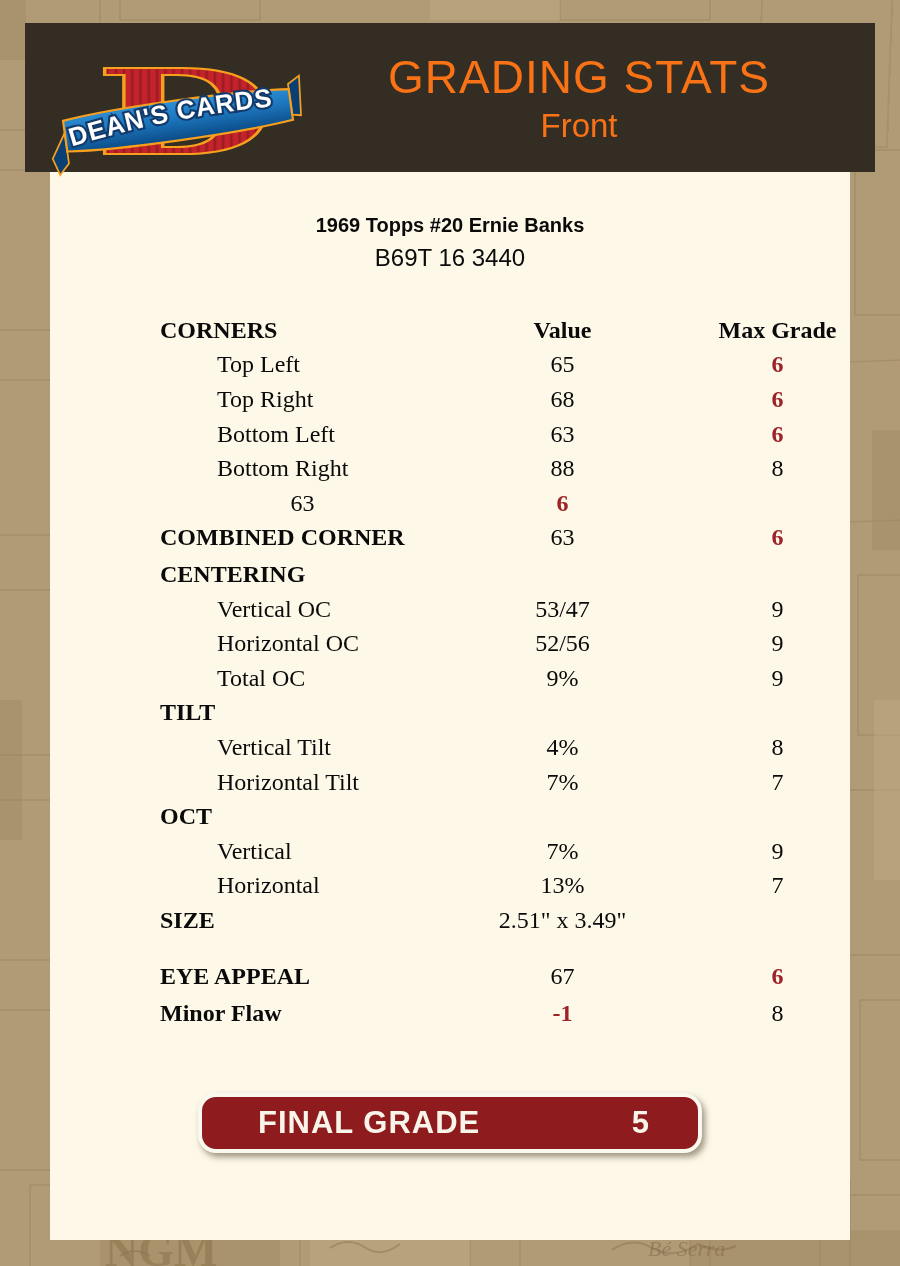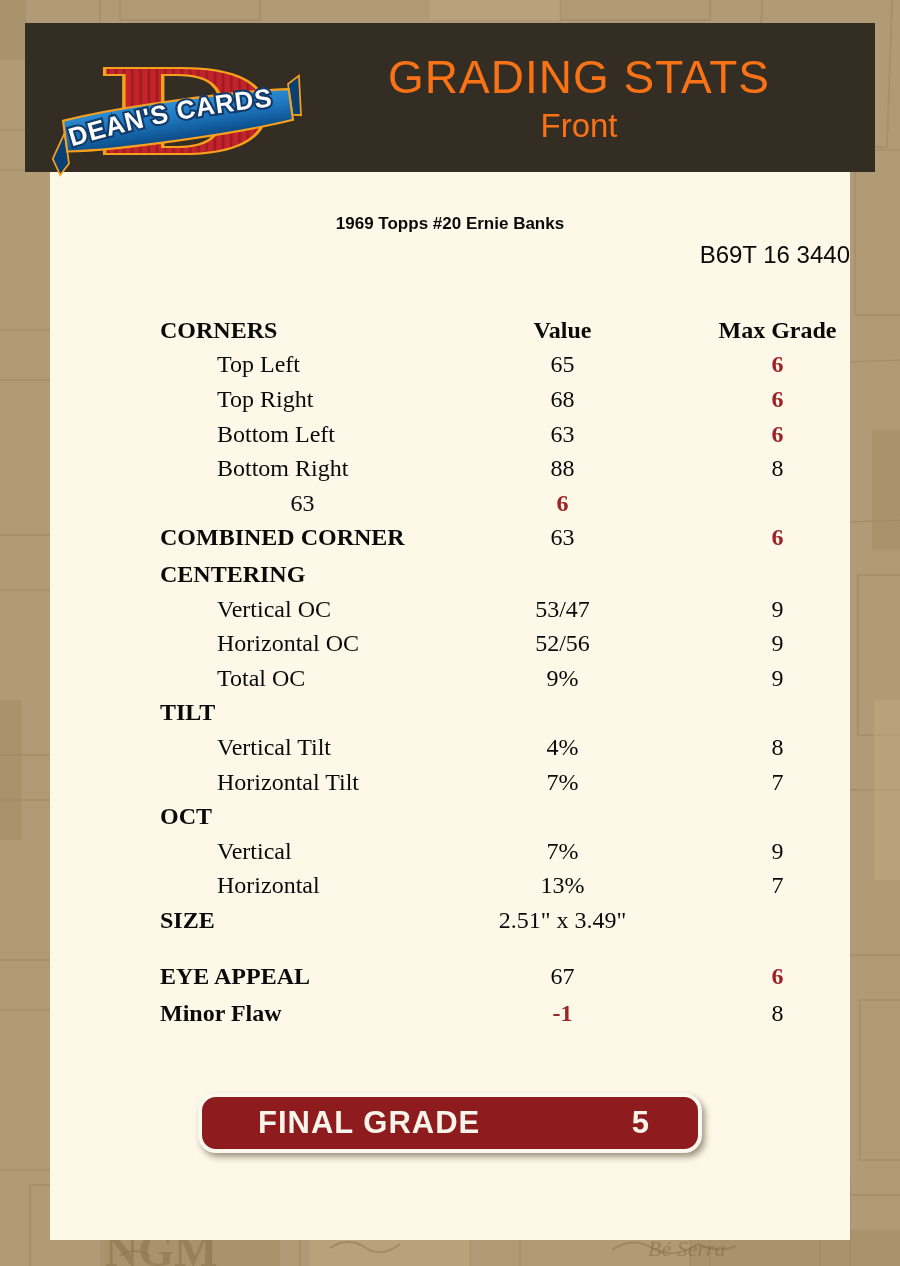--- a/index.html
+++ b/index.html
@@ -31,22 +31,22 @@
   .header-title { font-size: 46px; line-height: 52px; letter-spacing: 1px; font-weight: 400; }
   .header-subtitle { font-size: 33px; line-height: 46px; font-weight: 400; }
 
   
   .card {
     position: absolute; left: 50px; top: 172px;
     width: 800px; height: 1068px;
     background: #fdf8e8;
     z-index: 1;
   }
-  .card-title { margin-top: 42px; text-align: center; font-size: 17px; font-weight: bold; }
-  .card-code  { margin-top: 7px;  text-align: right; font-size: 24px; }
+  .card-title { margin-top: 42px; text-align: center; font-size: 20px; font-weight: bold; }
+  .card-code  { margin-top: 7px;  text-align: center; font-size: 24px; }
 
   
   .stats { position: absolute; top: 141px; left: 8px; right: 0; font-family: Liberation Serif, serif; }
   .row {
     display: grid;
     grid-template-columns: 285px 235px 195px;
     padding-left: 102px;
     height: 34.6px;
     align-items: center;
     font-size: 24px;

